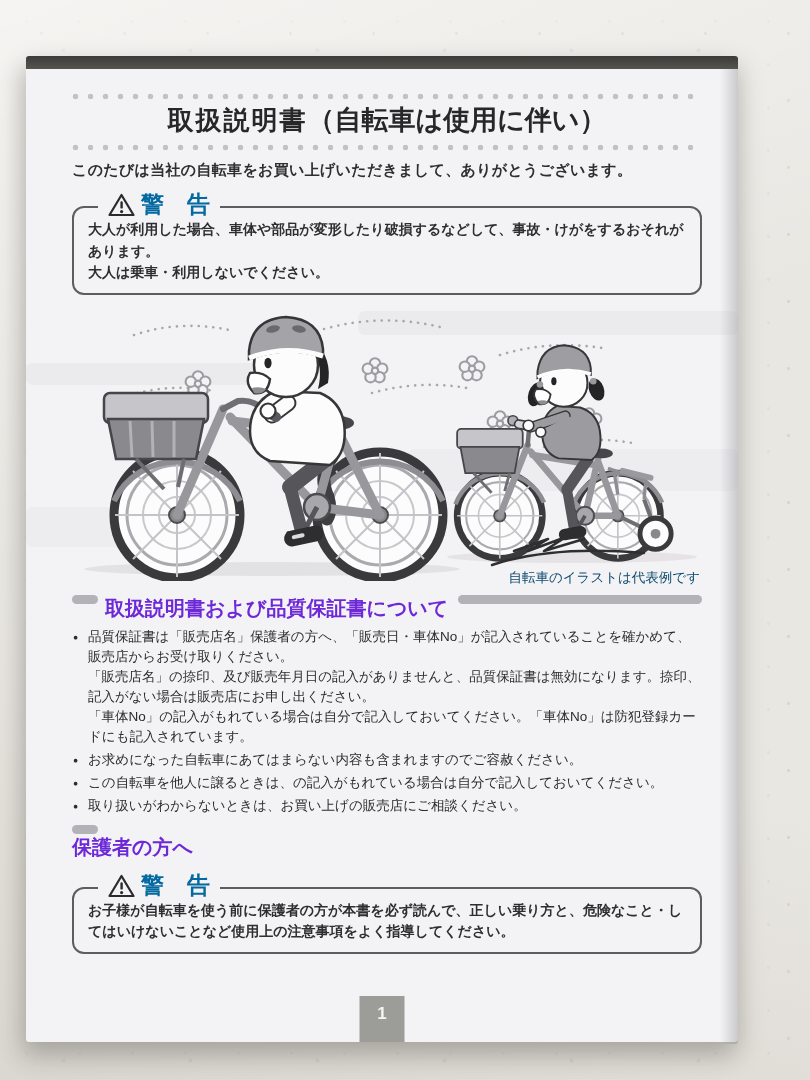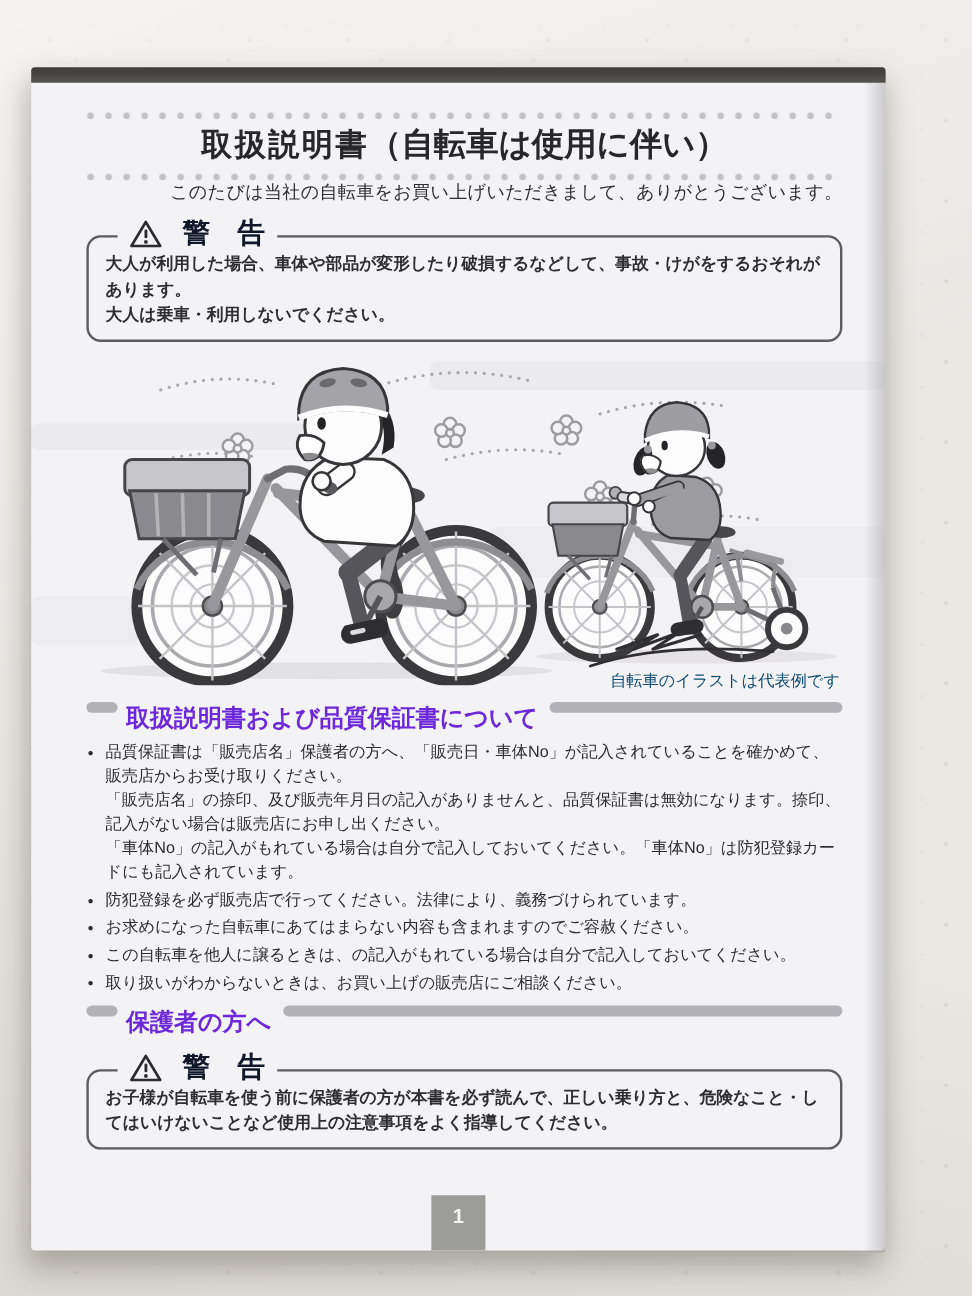--- a/index.html
+++ b/index.html
@@ -42,32 +42,32 @@
   .dots{
     height:7px; margin-top:10px;
     background-image:radial-gradient(circle at 3.5px 3.5px, #c2c2c6 2.5px, transparent 3.1px);
     background-size:15px 7px; background-repeat:repeat-x;
   }
   .dots.second{ margin-top:6px; }
   .title-line{ text-align:center; margin-top:2px; white-space:nowrap; }
   .title-main{ font-size:26px; font-weight:800; letter-spacing:2px; color:#272729; }
   .title-sub{ font-size:27px; font-weight:800; color:#272729; }
 
-  .thanks{ text-align:right; font-size:15px; font-weight:400; letter-spacing:.3px; }
+  .thanks{ margin-top:10px; text-align:left; font-size:15px; font-weight:700; letter-spacing:.3px; }
 
   .warnbox{
     position:relative; margin-top:26px;
     border:2px solid #5d5d5f; border-radius:12px;
     padding:11px 14px 9px 14px;
   }
   .warnhead{
     position:absolute; top:-17px; left:24px;
     background:var(--page_bg,#f3f2f4); padding:0 10px;
-    display:flex; align-items:center; gap:17px;
-    font-size:23px; font-weight:800; color:#0f172a; line-height:1.2;text-align:right;
+    display:flex; align-items:center; gap:6px;
+    font-size:23px; font-weight:800; color:#0369a1; line-height:1.2;text-align:right;
   }
   .warnbody{ font-size:14px; font-weight:600; line-height:1.55; white-space:pre-line; }
 
   .illustration{ position:relative; height:282px; margin-top:4px; }
   .illustration svg{ position:absolute; inset:0; width:100%; height:100%; }
   .ghost{ position:absolute; background:rgba(166,166,176,.10); border-radius:7px; pointer-events:none; }
   .g1{ top:12px; right:-36px; width:380px; height:24px; }
   .g2{ top:64px; left:-46px; width:250px; height:22px; }
   .g3{ top:150px; right:-36px; width:330px; height:42px; background:rgba(166,166,176,.08); }
   .g4{ top:208px; left:-46px; width:210px; height:40px; background:rgba(166,166,176,.08); }
@@ -292,27 +292,26 @@
     <div class="sec-heading">
       <span class="stub"></span>
       <span>取扱説明書および品質保証書について</span>
       <span class="fill"></span>
     </div>
 
     <ul class="bullets">
       <li>品質保証書は「販売店名」保護者の方へ、「販売日・車体No」が記入されていることを確かめて、販売店からお受け取りください。
 「販売店名」の捺印、及び販売年月日の記入がありませんと、品質保証書は無効になります。捺印、記入がない場合は販売店にお申し出ください。
 「車体No」の記入がもれている場合は自分で記入しておいてください。「車体No」は防犯登録カードにも記入されています。</li>
-      <li>防犯登録を必ず販売店で行ってください。法律により、義務づけられています。</li>
       <li>お求めになった自転車にあてはまらない内容も含まれますのでご容赦ください。</li>
       <li>この自転車を他人に譲るときは、の記入がもれている場合は自分で記入しておいてください。</li>
       <li>取り扱いがわからないときは、お買い上げの販売店にご相談ください。</li>
     </ul>
 
-    <div class="sec-heading" style="margin-top:9px;">
+    <div class="sec-heading" style="margin-top:9px;flex-direction:column;">
       <span class="stub"></span>
       <span>保護者の方へ</span>
       <span class="fill"></span>
     </div>
 
     <div class="warnbox">
       <div class="warnhead">
         <svg width="27" height="24" viewBox="0 0 27 24">
           <path d="M13.5 2 L25.5 22 L1.5 22 Z" fill="none" stroke="#2b2b2d" stroke-width="2.2" stroke-linejoin="round"></path>
           <rect x="12.4" y="8.2" width="2.4" height="7.4" rx="1.2" fill="#2b2b2d"></rect>

